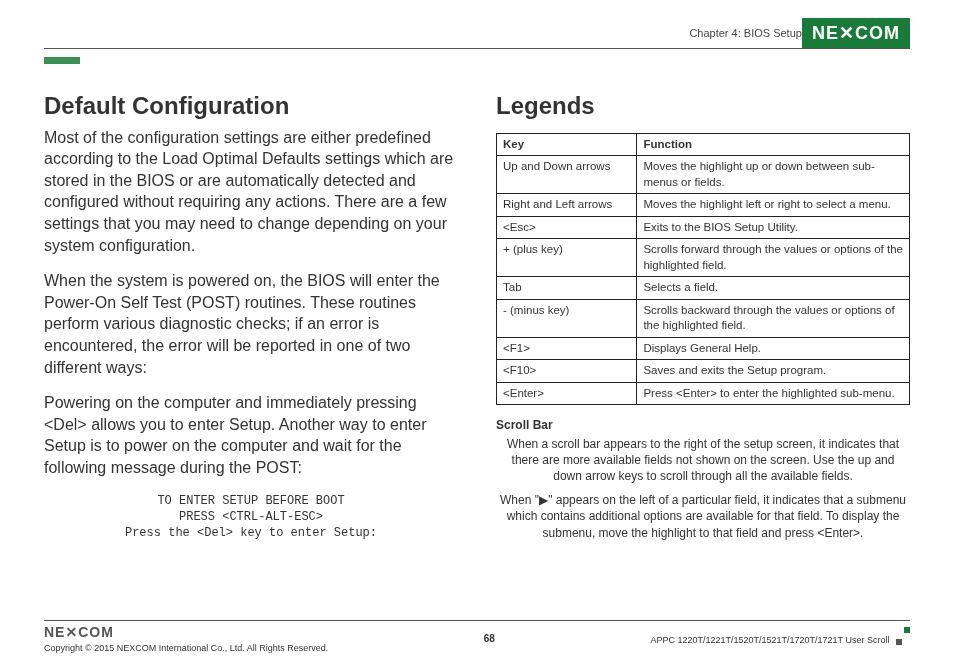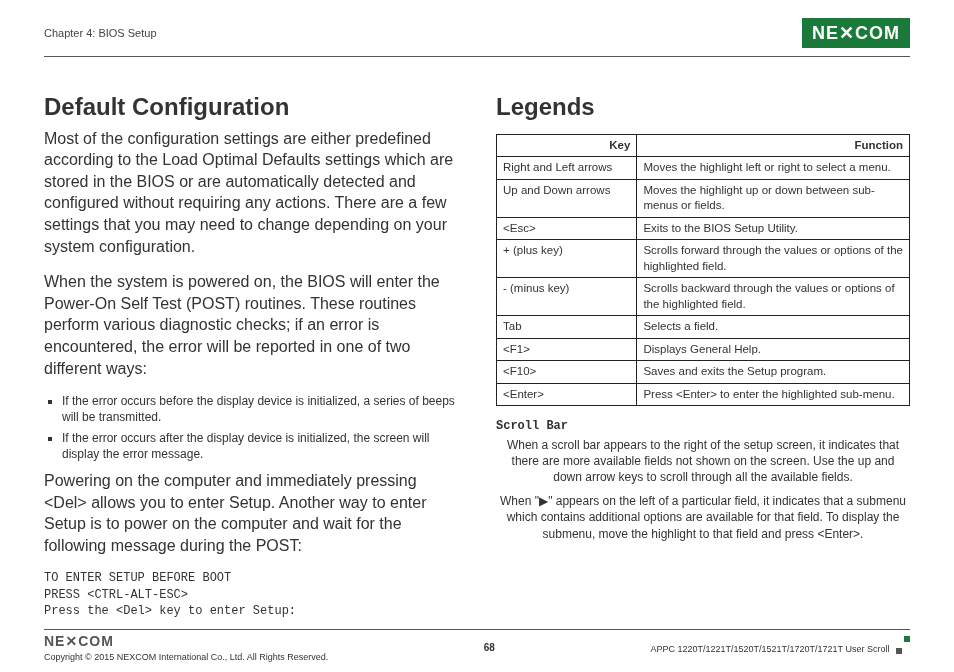--- a/index.html
+++ b/index.html
@@ -9,24 +9,24 @@
     height: 672px;
     padding: 18px 44px 18px 44px;
     color: #333;
     font-size: 12px;
     line-height: 1.35;
     display: flex;
     flex-direction: column;
   }
   .topbar {
     display: flex;
-    justify-content: space-between;
+    justify-content: flex-end;
     align-items: center;
     border-bottom: 1px solid #555;
-    padding-bottom: 8px;
+    padding-bottom: 0;
   }
   .chapter { font-size: 11px; color: #444; }
   .logo {
     background: #1a7a3a;
     color: #fff;
     font-weight: bold;
     font-size: 18px;
     padding: 3px 10px;
     letter-spacing: 1px;
     display: flex;
@@ -54,41 +54,42 @@
   }
   .para { font-size: 16px; color: #333; margin-bottom: 14px; }
   .et { margin-top: 14px; }
   ul.bullets { margin: 2px 0 8px 18px; }
   ul.bullets li { margin-bottom: 4px; list-style-type: square; font-size: 12px; }
   .mono {
     font-family: "Courier New", monospace;
     font-size: 12px;
     white-space: pre;
     margin-top: 6px;
+    text-align: center;
   }
   table.legends {
     width: 100%;
     border-collapse: collapse;
     font-size: 11.5px;
     margin-top: 10px;
     margin-bottom: 12px;
   }
   table.legends th, table.legends td {
     border: 1px solid #222;
     padding: 3px 6px;
     text-align: left;
     vertical-align: top;
   }
   table.legends th {
-    text-align: right;
+    text-align: left;
     font-weight: 700;
     background: #fff;
     border-radius: 9px;
   }
-  .subhead { font-size: 12px; font-weight: 700; margin-top: 6px; margin-bottom: 2px; font-family: Liberation Mono, monospace; }
+  .subhead { font-size: 12px; font-weight: 700; margin-top: 6px; margin-bottom: 2px; }
   .subpara { font-size: 12px; margin-bottom: 8px; text-align: center; }
   .footer {
     border-top: 1px solid #555;
     display: flex;
     justify-content: space-between;
     align-items: center;
     padding-top: 2px;
     font-size: 9px;
     margin-top: 10px;
   }
@@ -126,63 +127,59 @@
   </div>
 </div>
 <div class="accentbar"></div>
 
 <div class="columns">
   <div class="col">
     <h1>Default Configuration</h1>
     <div class="para">Most of the configuration settings are either predefined according to the Load Optimal Defaults settings which are stored in the BIOS or are automatically detected and configured without requiring any actions. There are a few settings that you may need to change depending on your system configuration.</div>
 
     <div class="para">When the system is powered on, the BIOS will enter the Power-On Self Test (POST) routines. These routines perform various diagnostic checks; if an error is encountered, the error will be reported in one of two different ways:</div>
-    <ul class="bullets">
-      <li>If the error occurs before the display device is initialized, a series of beeps will be transmitted.</li>
-      <li>If the error occurs after the display device is initialized, the screen will display the error message.</li>
-    </ul>
     <div class="para">Powering on the computer and immediately pressing &lt;Del&gt; allows you to enter Setup. Another way to enter Setup is to power on the computer and wait for the following message during the POST:</div>
     <div class="mono">TO ENTER SETUP BEFORE BOOT
 PRESS &lt;CTRL-ALT-ESC&gt;
 Press the &lt;Del&gt; key to enter Setup:</div>
   </div>
 
   <div class="col">
     <h1>Legends</h1>
     <table class="legends">
       <thead>
         <tr>
           <th style="width:34%">Key</th>
           <th>Function</th>
         </tr>
       </thead>
       <tbody>
         <tr>
+            <td>Up and Down arrows</td>
+            <td>Moves the highlight up or down between sub-menus or fields.</td>
+          </tr>
+        <tr>
             <td>Right and Left arrows</td>
             <td>Moves the highlight left or right to select a menu.</td>
           </tr>
         <tr>
-            <td>Up and Down arrows</td>
-            <td>Moves the highlight up or down between sub-menus or fields.</td>
-          </tr>
-        <tr>
             <td>&lt;Esc&gt;</td>
             <td>Exits to the BIOS Setup Utility.</td>
           </tr>
         <tr>
             <td>+ (plus key)</td>
             <td>Scrolls forward through the values or options of the highlighted field.</td>
           </tr>
         <tr>
+            <td>Tab</td>
+            <td>Selects a field.</td>
+          </tr>
+        <tr>
             <td>- (minus key)</td>
             <td>Scrolls backward through the values or options of the highlighted field.</td>
-          </tr>
-        <tr>
-            <td>Tab</td>
-            <td>Selects a field.</td>
           </tr>
         <tr>
             <td>&lt;F1&gt;</td>
             <td>Displays General Help.</td>
           </tr>
         <tr>
             <td>&lt;F10&gt;</td>
             <td>Saves and exits the Setup program.</td>
           </tr>
         <tr>

